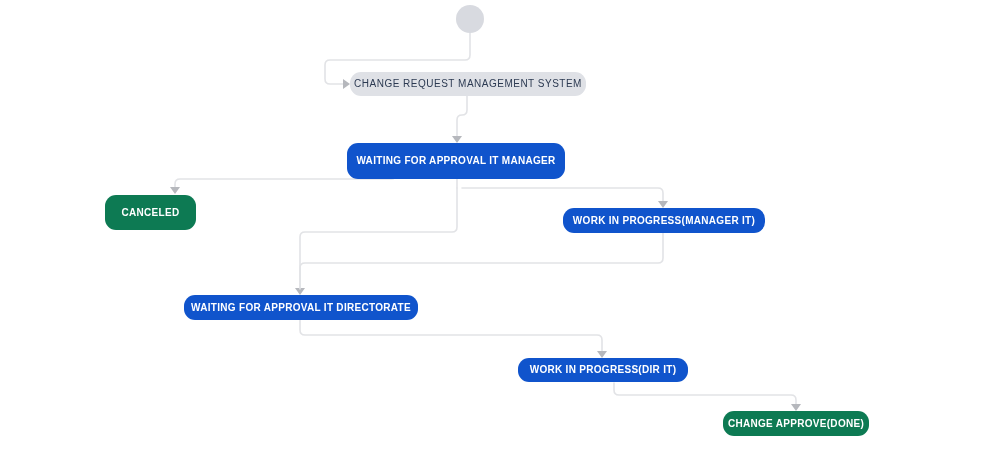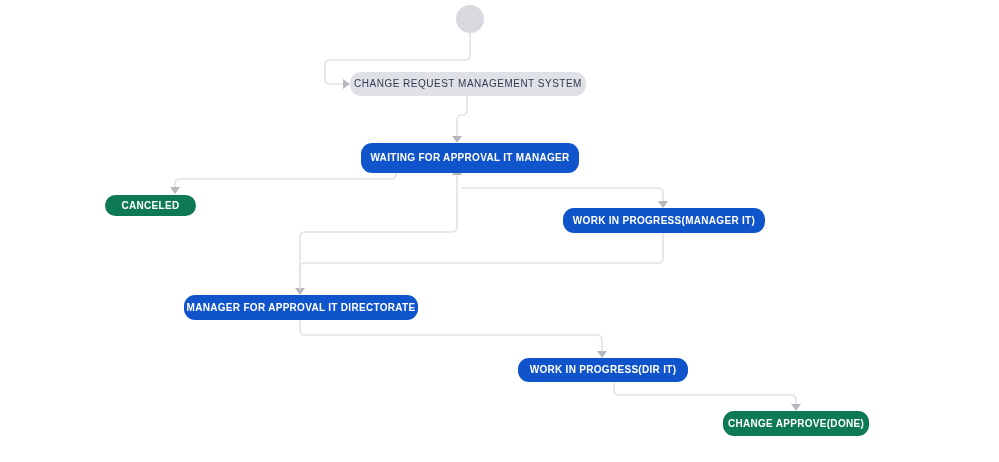--- a/index.html
+++ b/index.html
@@ -100,31 +100,31 @@
         <path d="M 614 383 L 614 390 Q 614 395 619 395 L 791 395 Q 796 395 796 400 L 796 405" fill="none" stroke="#e2e3e6" stroke-width="1.6" stroke-linecap="round"></path>
         <polygon points="791,404 801,404 796,411" fill="#b6b8bd"></polygon>
       </g>
     </svg>
 
   <div id="node-layer">
       <div class="node-start" style="left: 456px; top: 5px; width: 28px; height: 28px; background: rgb(216, 218, 224);"></div>
       <div class="node node-gray" style="left: 350px; top: 72px; width: 236px; height: 24px;">
         <span>CHANGE REQUEST MANAGEMENT SYSTEM</span>
       </div>
-      <div class="node node-blue" style="left: 361px; top: 143px; width: 218px; height: 30px;">
+      <div class="node node-blue" style="left: 347px; top: 143px; width: 218px; height: 36px;">
         <span>WAITING FOR APPROVAL IT MANAGER</span>
       </div>
-      <div class="node node-green" style="left: 105px; top: 195px; width: 91px; height: 21px;">
+      <div class="node node-green" style="left: 105px; top: 195px; width: 91px; height: 35px;">
         <span>CANCELED</span>
       </div>
       <div class="node node-blue" style="left: 563px; top: 208px; width: 202px; height: 25px;">
         <span>WORK IN PROGRESS(MANAGER IT)</span>
       </div>
       <div class="node node-blue" style="left: 184px; top: 295px; width: 234px; height: 25px;">
-        <span>MANAGER FOR APPROVAL IT DIRECTORATE</span>
+        <span>WAITING FOR APPROVAL IT DIRECTORATE</span>
       </div>
       <div class="node node-blue" style="left: 518px; top: 358px; width: 170px; height: 24px;">
         <span>WORK IN PROGRESS(DIR IT)</span>
       </div>
       <div class="node node-green" style="left: 723px; top: 411px; width: 146px; height: 25px;">
         <span>CHANGE APPROVE(DONE)</span>
       </div>
     </div>
 
 </div>

